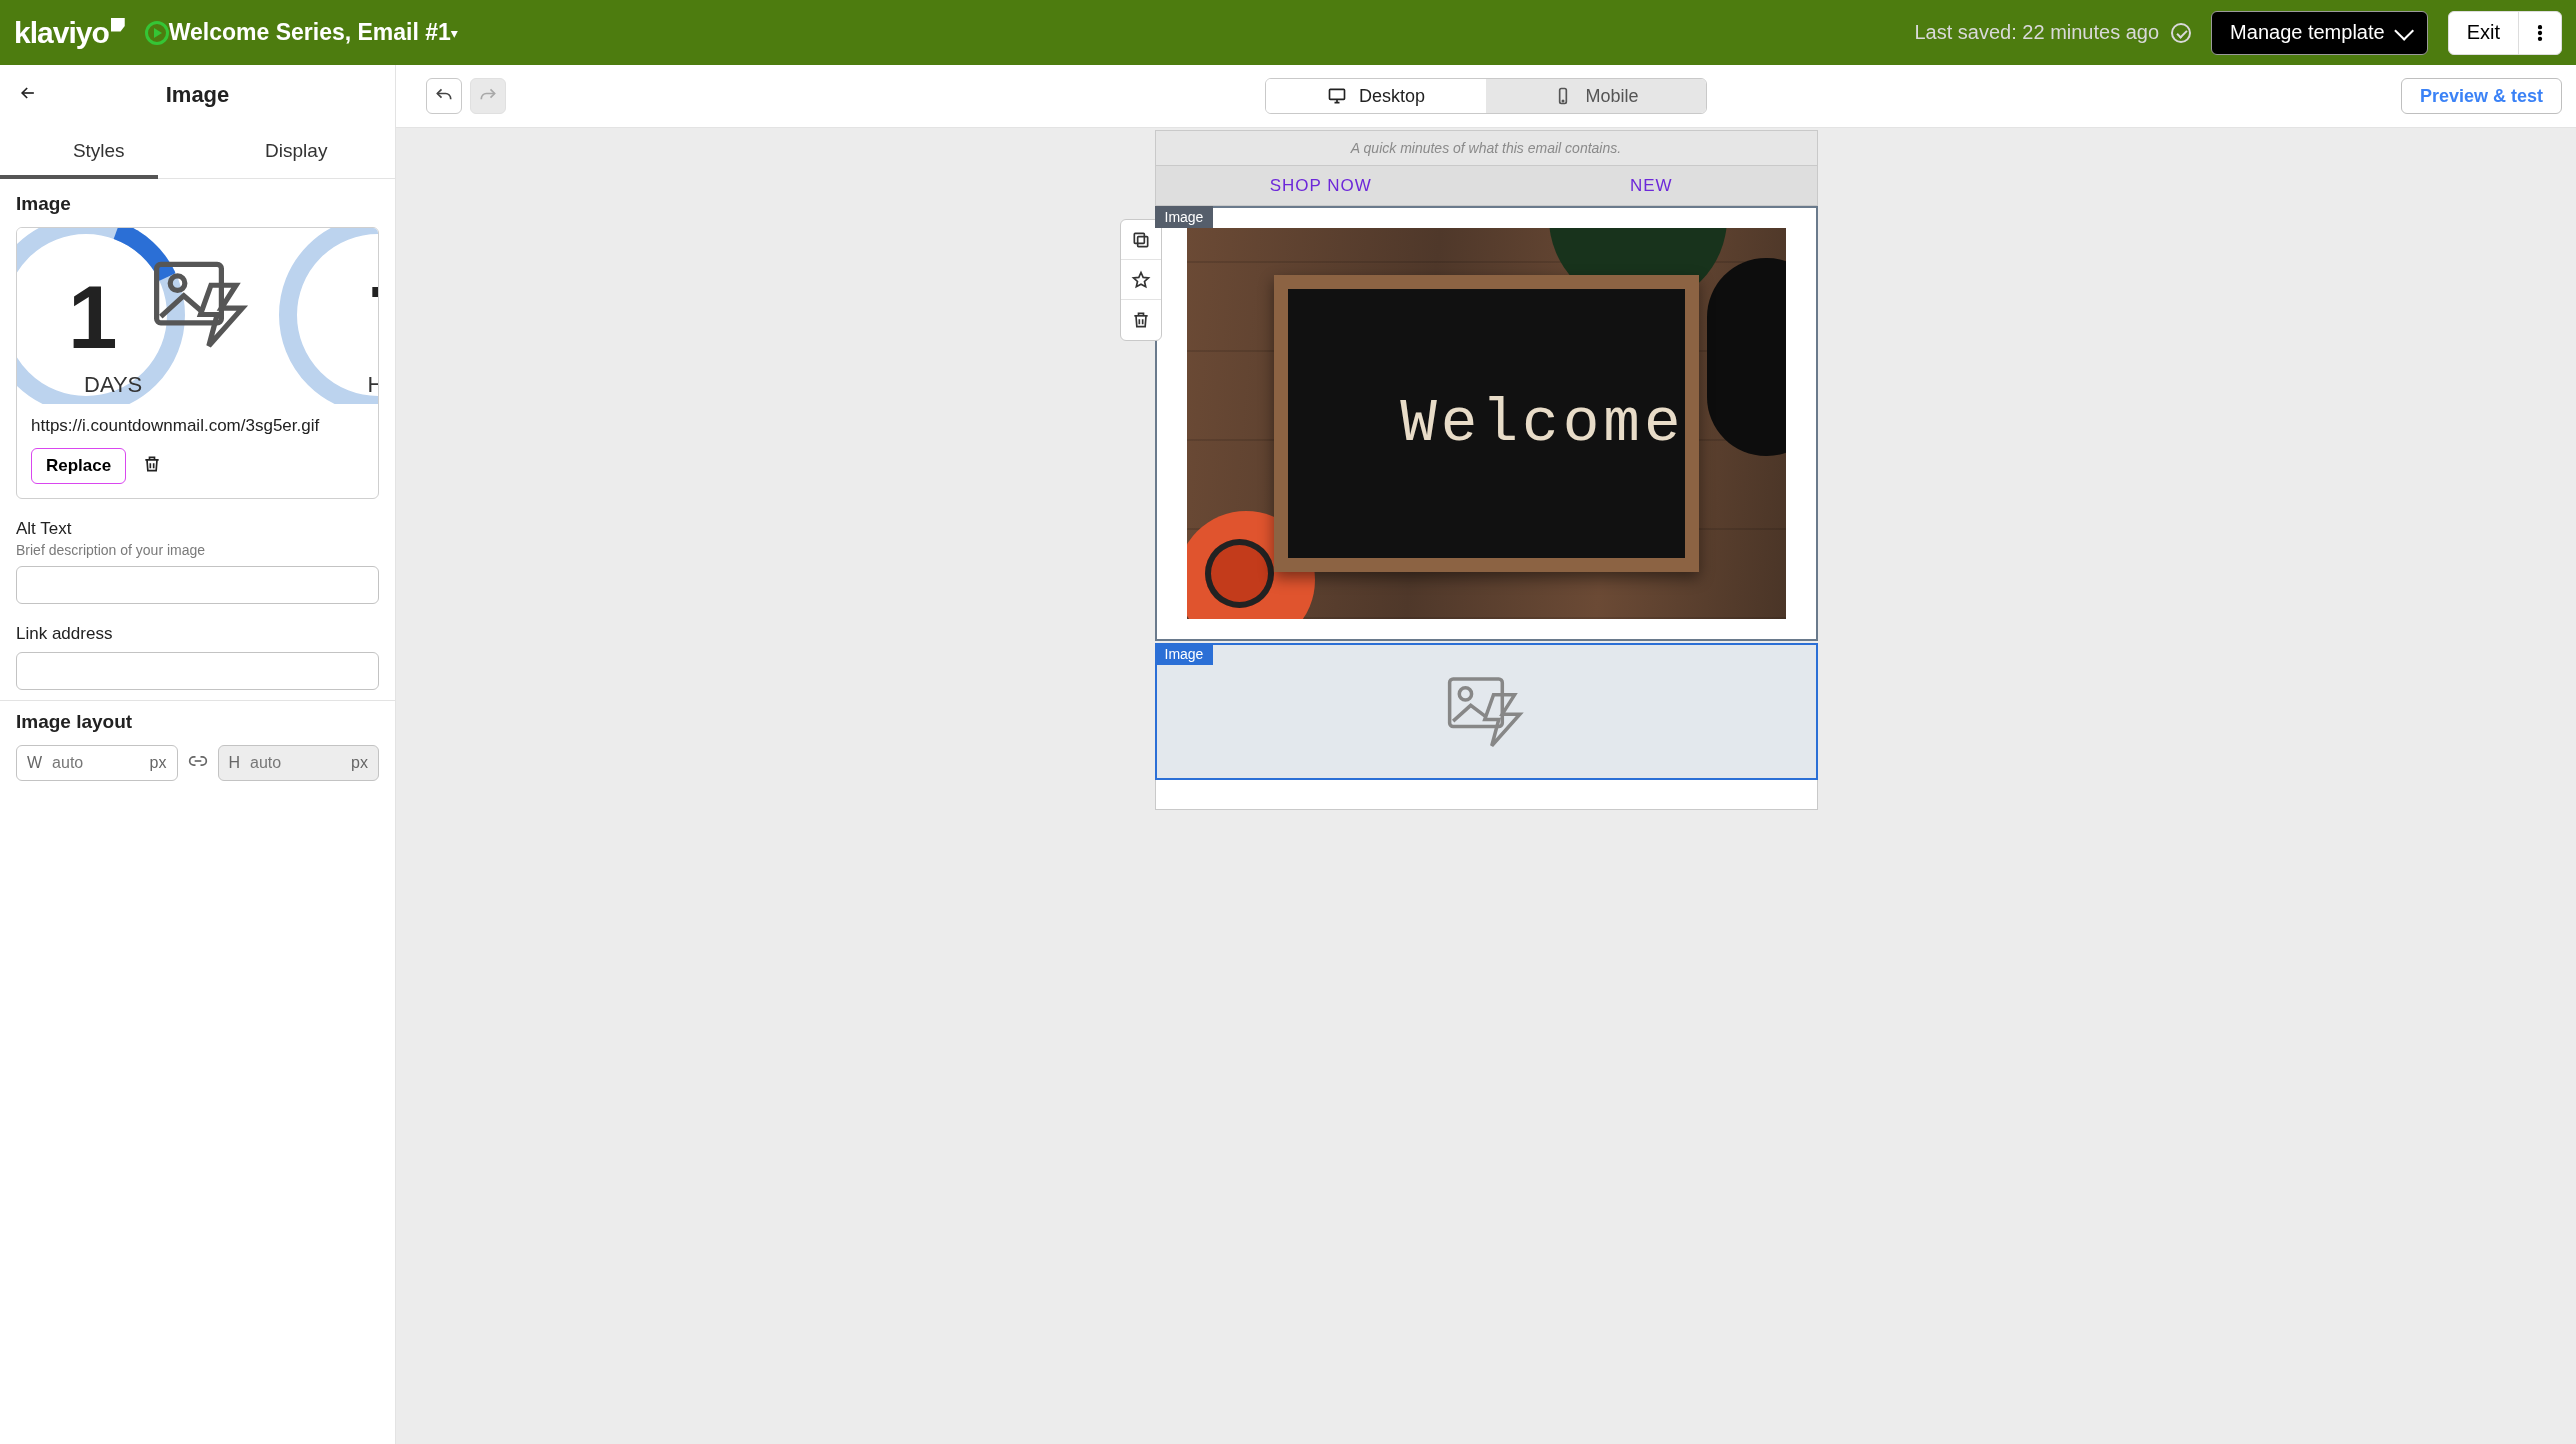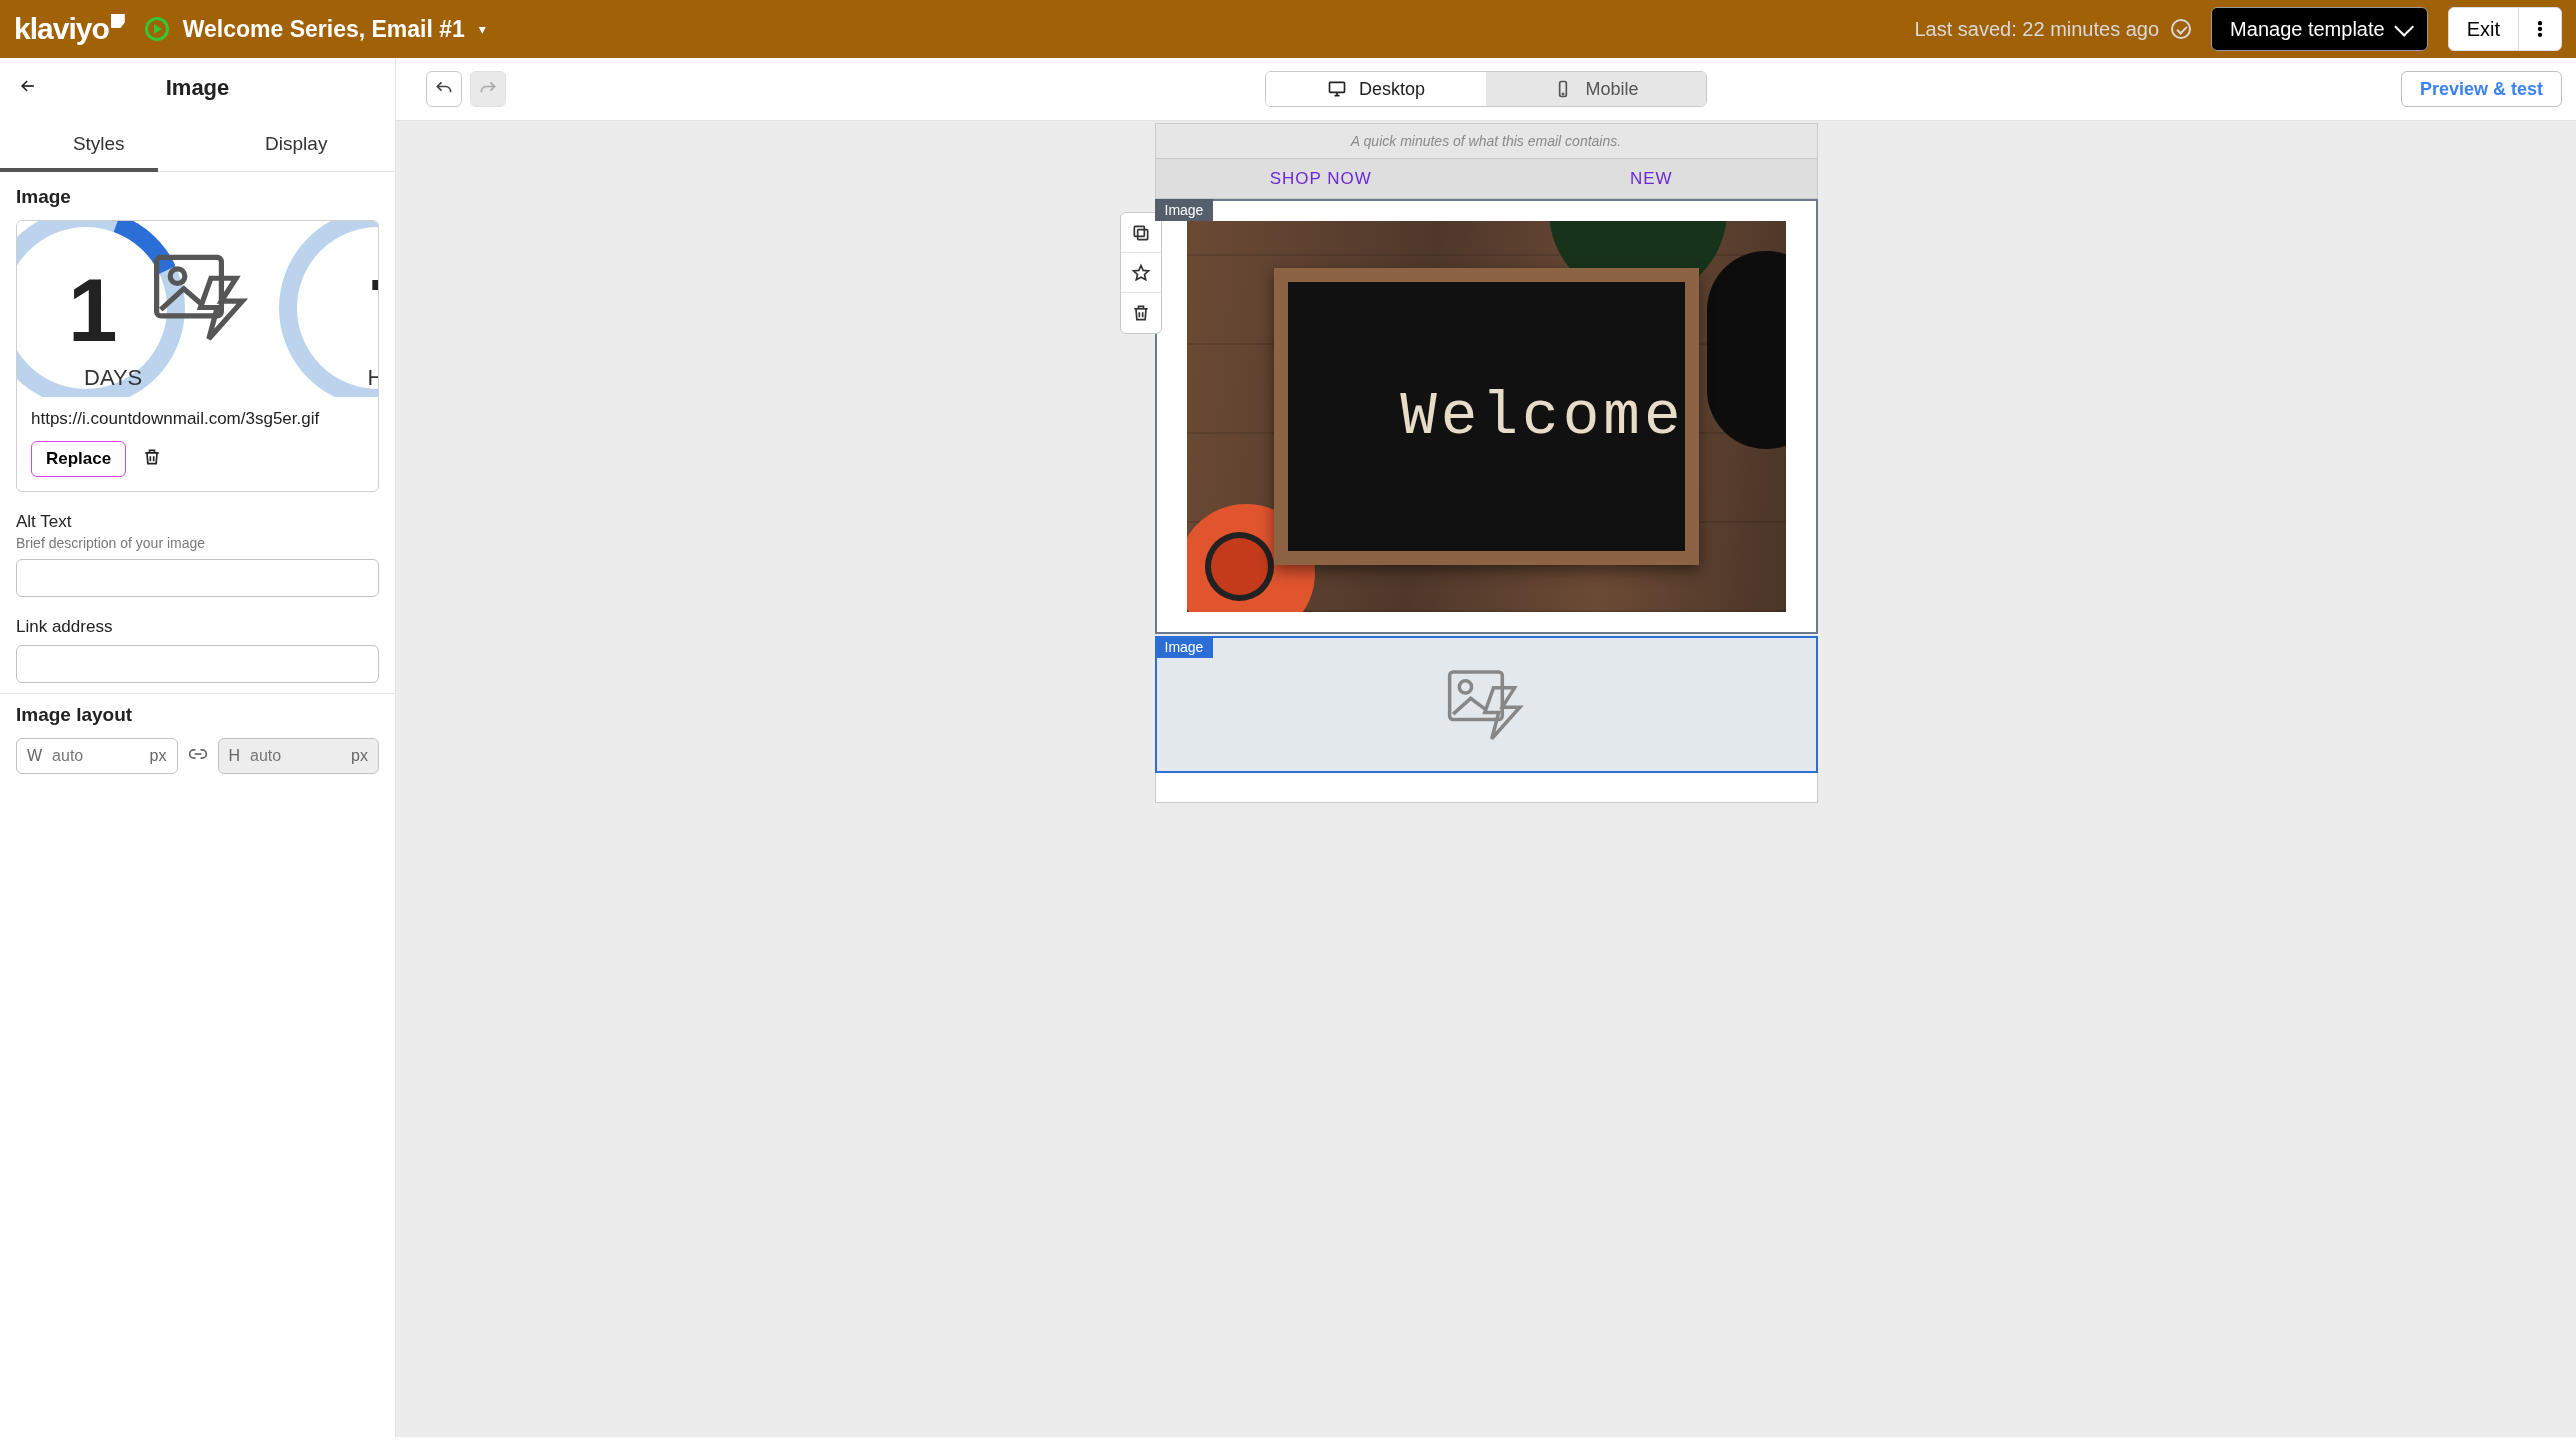--- a/index.html
+++ b/index.html
@@ -1,25 +1,25 @@
 <!DOCTYPE html>
 <html><head>
 <meta charset="utf-8">
 <style>
 * { box-sizing: border-box; margin: 0; padding: 0; }
 body { font-family: -apple-system, BlinkMacSystemFont, "Segoe UI", Helvetica, Arial, sans-serif; background: #fff; color: #222; overflow: hidden; }
 
 
-.topbar { height: 58px; background: #a16207; display:flex; align-items:center; padding:0 14px; gap:20px; }
+.topbar { height: 65px; background: #4d7c0f; display:flex; align-items:center; padding:0 14px; gap:20px; }
 .logo { color:#fff; font-size:30px; font-weight:600; letter-spacing:-1px; display:flex; align-items:center; gap:2px; }
 .logo .flag { width:14px; height:14px; background:#fff; clip-path: polygon(0 0, 100% 0, 100% 60%, 70% 100%, 0 100%); transform: translateY(-8px); }
 .play-badge { width:24px; height:24px; border-radius:50%; border:3px solid #35c535; position:relative; }
 .play-badge::after { content:""; position:absolute; left:6px; top:4px; border-left:8px solid #35c535; border-top:5px solid transparent; border-bottom:5px solid transparent; }
 .campaign-title { color:#fff; font-size:23px; font-weight:600; }
-.title-group { display:flex; align-items:center; gap:14px; }
+.title-group { display:flex; align-items:center; }
 .caret-down { color:#fff; font-size:14px; }
 .topbar-spacer { flex:1; }
 .last-saved { color:#d9d9d9; font-size:20px; display:flex; align-items:center; gap:12px; }
 .check-circle { width:20px; height:20px; border:2px solid #d9d9d9; border-radius:50%; position:relative; }
 .check-circle::after { content:""; position:absolute; left:4px; top:5px; width:8px; height:4px; border-left:2px solid #d9d9d9; border-bottom:2px solid #d9d9d9; transform:rotate(-45deg); }
 .btn { border-radius:6px; font-size:20px; font-weight:500; cursor:pointer; border:1px solid transparent; display:flex; align-items:center; justify-content:center; gap:10px; padding:0 18px; height:44px; }
 .btn-dark { background:#000; border:1px solid #9a9a9a; color:#fff; }
 .btn-white { background:#fff; color:#000; border:1px solid #fff; }
 .kebab-btn { width:44px; height:44px; background:#fff; border:1px solid #ddd; border-left:1px solid #ddd; display:flex; align-items:center; justify-content:center; border-radius:0 6px 6px 0; margin-left:-1px; }
 .exit-group { display:flex; align-items:center; }

